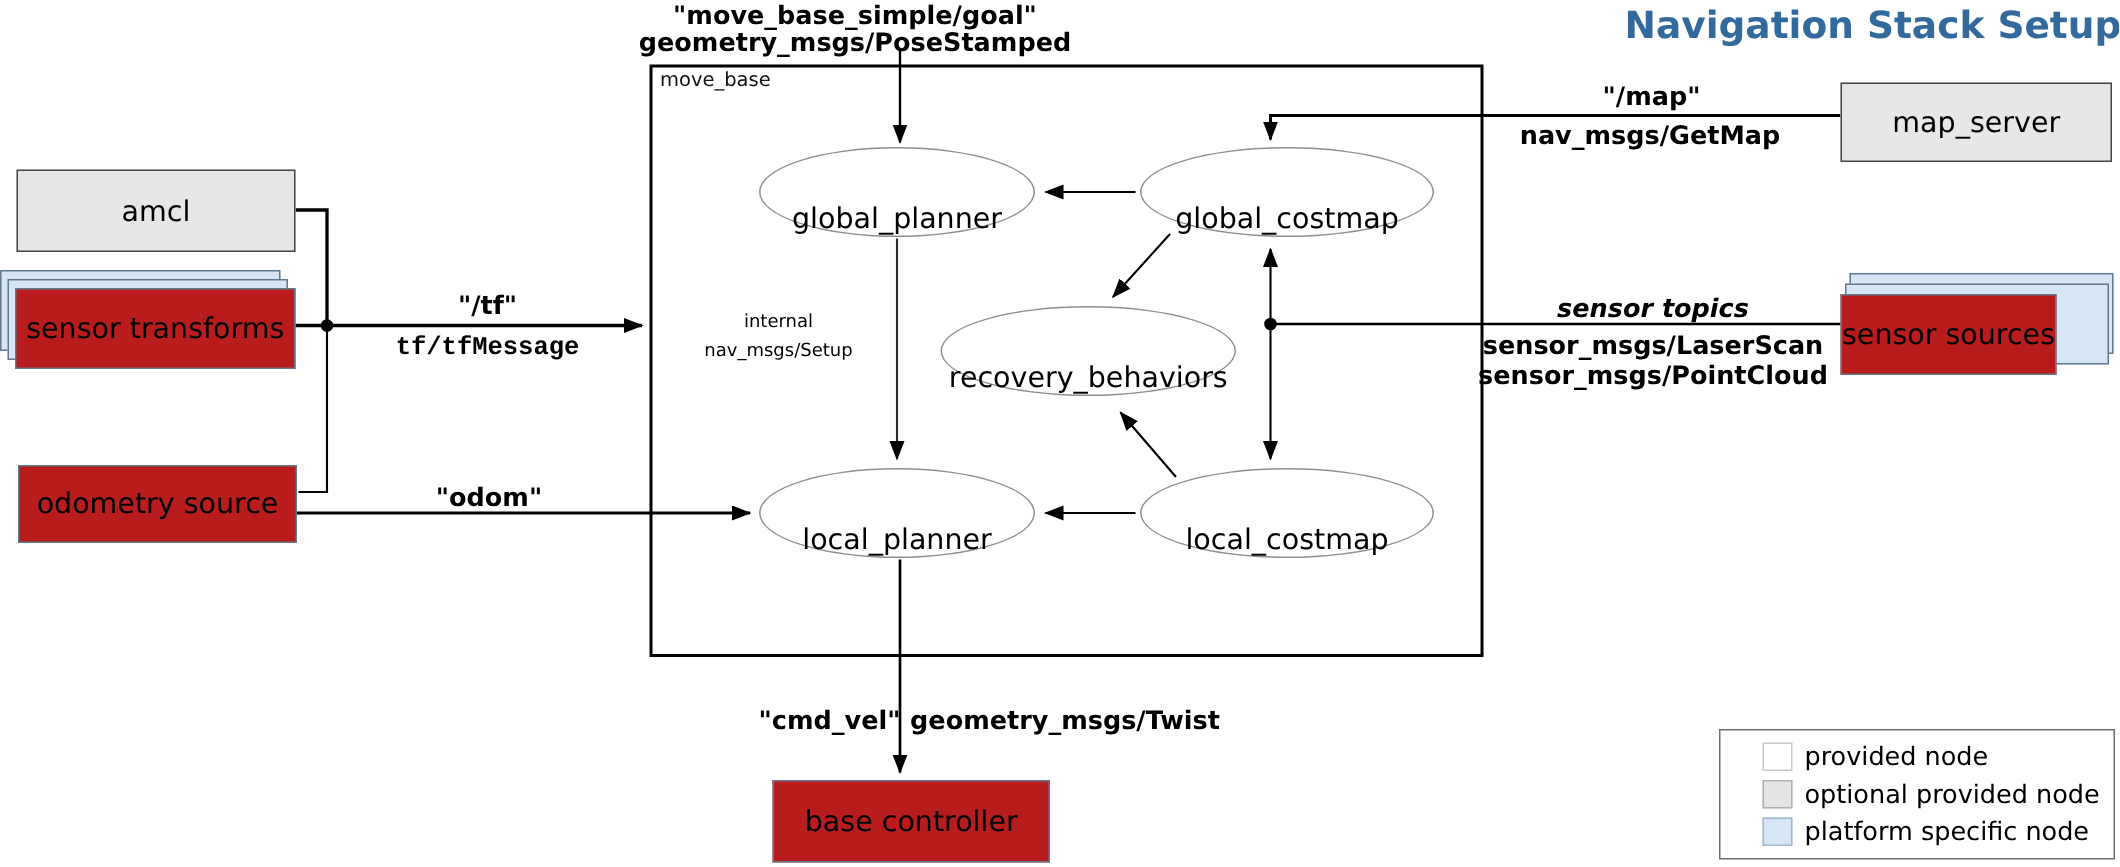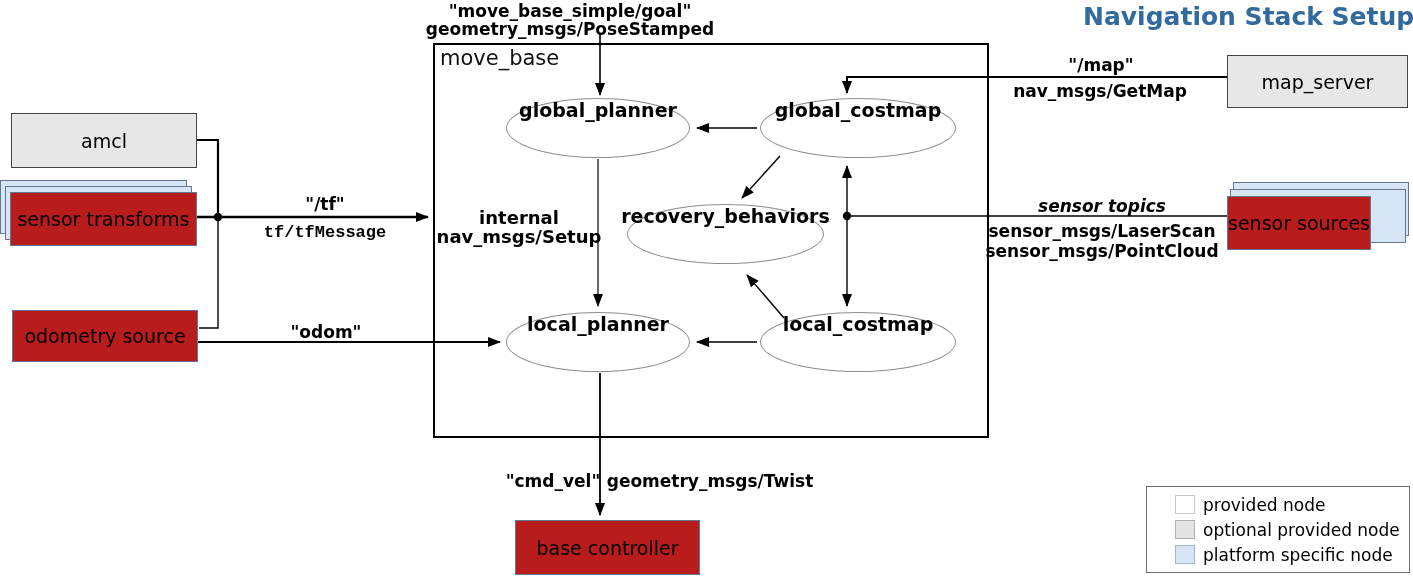--- a/index.html
+++ b/index.html
@@ -9,41 +9,41 @@
     color:#000;overflow:hidden;
   }
   .title{
     position:absolute;top:2px;left:1083px;width:326px;
     font-size:25px;font-weight:bold;color:#336a9e;white-space:nowrap;
   }
   .mb-box{
     position:absolute;left:433px;top:43px;width:556px;height:395px;
     border:2.5px solid #000;background:#fff;box-sizing:border-box;
   }
-  .mb-label{position:absolute;left:440px;top:46px;font-size:21px;color:#111;}
+  .mb-label{position:absolute;left:440px;top:46px;font-size:13px;color:#111;}
   svg.wires{position:absolute;left:0;top:0;width:1413px;height:578px;pointer-events:none;}
   .node{
     position:absolute;box-sizing:border-box;display:flex;align-items:center;justify-content:center;
     font-size:19px;white-space:nowrap;
   }
   .gray-node{background:#e7e7e7;border:1.6px solid #454545;}
   .blue-node{background:#b91c1c;border:1.4px solid #61788e;}
   .stack-layer{position:absolute;box-sizing:border-box;background:#d7e6f7;border:1.4px solid #61788e;}
   .ellipse{
     position:absolute;box-sizing:border-box;border:1.2px solid #8e8e8e;border-radius:50%;
-    background:#fff;display:flex;align-items:flex-start;justify-content:center;
-    font-size:19px;white-space:nowrap;font-weight:bold;
+    background:#fff;display:flex;align-items:flex-end;justify-content:center;
+    font-size:19px;white-space:nowrap;
   }
   .lbl{
     position:absolute;transform:translateX(-50%);white-space:nowrap;
     font-size:17px;font-weight:bold;text-align:center;line-height:1.2;
   }
   .lbl-reg{
     position:absolute;transform:translateX(-50%);white-space:nowrap;
-    font-size:18px;font-weight:bold;text-align:center;
+    font-size:12px;font-weight:normal;text-align:center;
   }
   .italic{font-style:italic;}
   .legend{
     position:absolute;left:1146px;top:486px;width:264px;height:87px;box-sizing:border-box;
     border:1.5px solid #6e6e6e;background:#fff;
     display:flex;flex-direction:column;justify-content:center;gap:5px;padding-left:28px;text-align:right;
   }
   .legend-row{display:flex;align-items:center;gap:8px;}
   .legend-swatch{width:20px;height:19px;box-sizing:border-box;flex:0 0 auto;}
   .sw-provided{background:#ffffff;border:1px solid #c9c9c9;}

